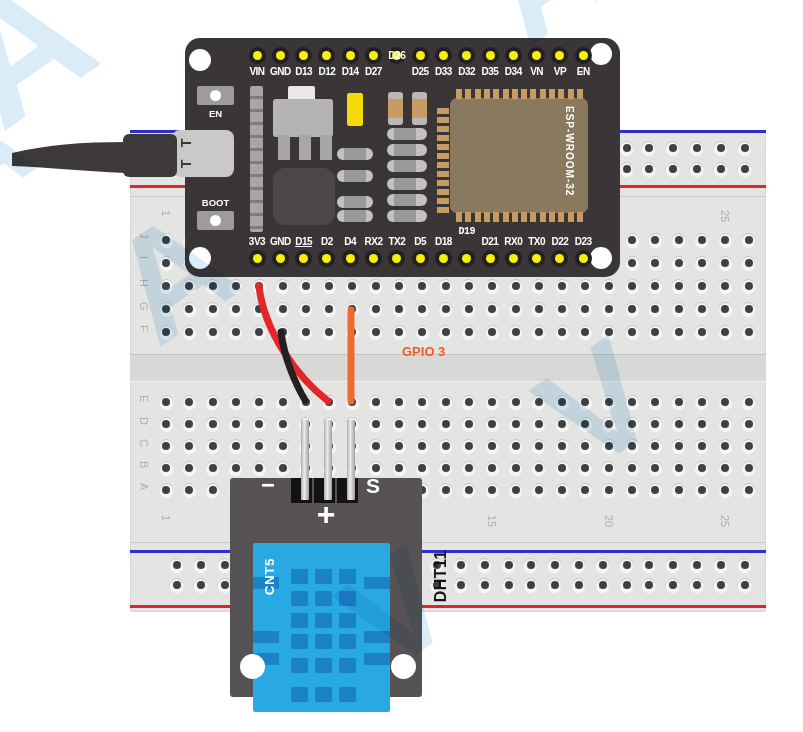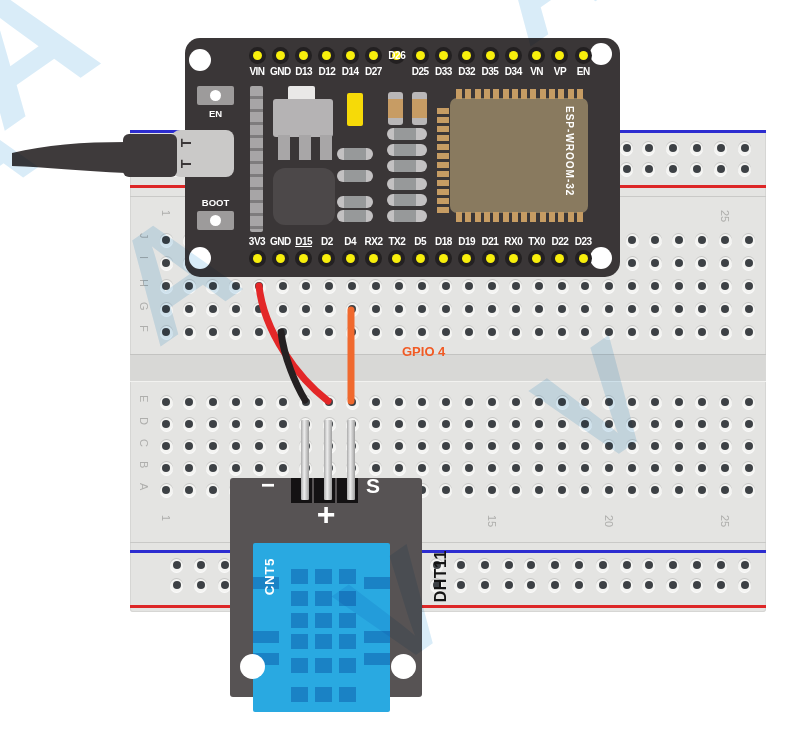--- a/index.html
+++ b/index.html
@@ -594,21 +594,21 @@
         <div class="pinlab" style="left: 148.2px; top: 198px;">D4</div>
         <div class="pin" style="left: 180px; top: 211.5px;"></div>
         <div class="pinlab" style="left: 171.5px; top: 198px;">RX2</div>
         <div class="pin" style="left: 203.3px; top: 211.5px;"></div>
         <div class="pinlab" style="left: 194.8px; top: 198px;">TX2</div>
         <div class="pin" style="left: 226.6px; top: 211.5px;"></div>
         <div class="pinlab" style="left: 218.1px; top: 198px;">D5</div>
         <div class="pin" style="left: 249.9px; top: 211.5px;"></div>
         <div class="pinlab" style="left: 241.4px; top: 198px;">D18</div>
         <div class="pin" style="left: 273.2px; top: 211.5px;"></div>
-        <div class="pinlab" style="left: 264.7px; top: 198px;">D19</div>
+        <div class="pinlab" style="left: 264.7px; top: 188px; font-family: Liberation Mono, monospace;">D19</div>
         <div class="pin" style="left: 296.5px; top: 211.5px;"></div>
         <div class="pinlab" style="left: 288px; top: 198px;">D21</div>
         <div class="pin" style="left: 319.8px; top: 211.5px;"></div>
         <div class="pinlab" style="left: 311.3px; top: 198px;">RX0</div>
         <div class="pin" style="left: 343.1px; top: 211.5px;"></div>
         <div class="pinlab" style="left: 334.6px; top: 198px;">TX0</div>
         <div class="pin" style="left: 366.4px; top: 211.5px;"></div>
         <div class="pinlab" style="left: 357.9px; top: 198px;">D22</div>
         <div class="pin" style="left: 389.7px; top: 211.5px;"></div>
         <div class="pinlab" style="left: 381.2px; top: 198px;">D23</div>
@@ -654,21 +654,21 @@
   <div class="mount" style="left:240px;top:654px;width:25px;height:25px;z-index:18;"></div>
   <div class="mount" style="left:391px;top:654px;width:25px;height:25px;z-index:18;"></div>
   <div class="dht-label vtext up" style="left:263px;top:558px;font-size:13.5px;letter-spacing:.5px;">CNT5</div>
   <div class="vtext up" style="position:absolute;left:432px;top:550px;font-size:16px;font-weight:bold;color:#141414;letter-spacing:.5px;z-index:17;">DHT11</div>
 
   <svg id="wire-svg" width="803" height="732">
     <path d="M259,286 C264,332 298,378 328,401" fill="none" stroke-width="7" stroke-linecap="round" stroke="#e32728"></path>
     <path d="M281,332 C284,358 296,385 305,400" fill="none" stroke-width="7" stroke-linecap="round" stroke="#242021"></path>
     <path d="M351,310 L351,401" fill="none" stroke-width="7" stroke-linecap="round" stroke="#f0692e"></path>
   </svg>
-  <div id="gpio-label" style="color: rgb(241, 90, 36);">GPIO 4</div>
+  <div id="gpio-label" style="color: rgb(241, 90, 36);">GPIO 3</div>
 
   <div id="watermark">
       <div class="wm" style="left: -45px; top: -40px; font-size: 175px;">A</div>
       <div class="wm" style="left: 488px; top: -100px; font-size: 150px;">A</div>
       <div class="wm" style="left: 118px; top: 200px; font-size: 150px;">A</div>
       <div class="wm" style="left: 548px; top: 330px; font-size: 150px;">V</div>
       <div class="wm" style="left: 350px; top: 540px; font-size: 140px;">V</div>
       <div class="wm" style="left: -70px; top: 90px; font-size: 130px;">A</div>
     </div>
 </div>

